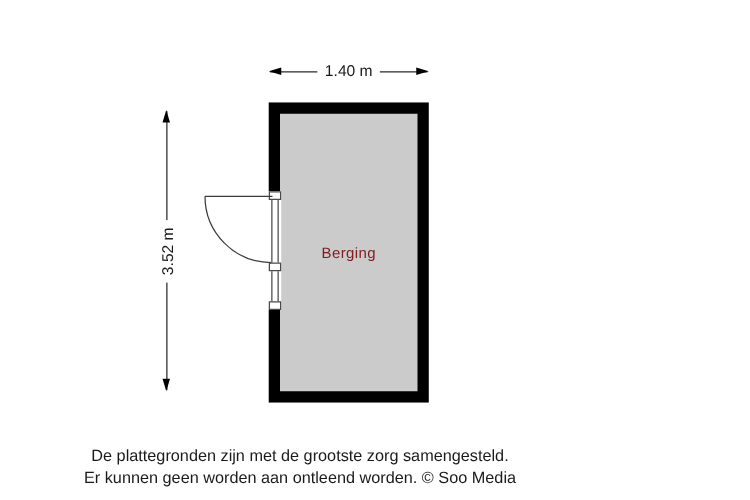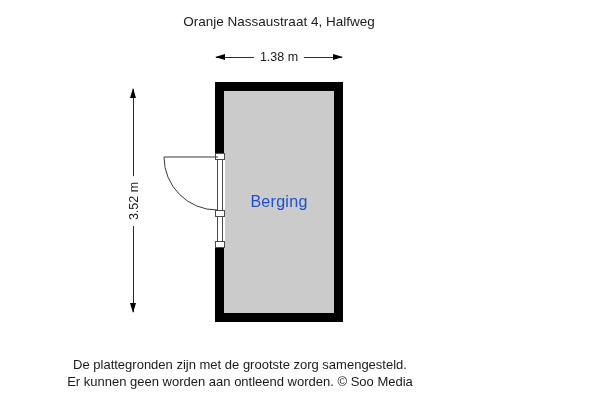--- a/index.html
+++ b/index.html
@@ -27,46 +27,45 @@
                   background:#ffffff; padding:0 6px; font-size:12.5px; color:#1a1a1a; white-space:nowrap; }
   .arr-n { position:absolute; top:0; left:4px; width:0; height:0;
            border-left:3.5px solid transparent; border-right:3.5px solid transparent; border-bottom:10px solid #000; }
   .arr-s { position:absolute; bottom:0; left:4px; width:0; height:0;
            border-left:3.5px solid transparent; border-right:3.5px solid transparent; border-top:10px solid #000; }
 
   
   .room { position:absolute; left:215px; top:82px; width:128px; height:240px;
           border:9px solid #000000; background:#cbcbcb;
           display:flex; align-items:center; justify-content:center; }
-  .room-label { font-size:16px; color:#1d4ed8; letter-spacing:0.3px; }
+  .room-label { font-size:12px; color:#7f1d1d; letter-spacing:0.3px; }
 
   
   .door-gap   { position:absolute; left:214px; top:153px; width:11px; height:95px; background:#ffffff; }
   .door-frame { position:absolute; left:217px; top:159px; width:6px; height:84px;
                 background:#ffffff; border:1px solid #4a4a4a; }
   .jamb { position:absolute; left:215px; width:10px; height:7px; background:#ffffff; border:1px solid #4a4a4a; }
   .jamb.top { top:153px; } .jamb.mid { top:210px; } .jamb.bot { top:241px; }
   .door-svg { position:absolute; left:160px; top:150px; width:70px; height:65px; }
 
   
   .footer { position:absolute; left:0; top:357px; width:480px; text-align:center;
             font-size:13px; line-height:16.5px; color:#1a1a1a; }
 </style>
 </head>
 <body>
 
 <div class="canvas">
 
-  <div class="title">Oranje Nassaustraat 4, Halfweg</div>
 
   <div class="dim-w">
     <div class="line"></div>
     <div class="arr-w"></div>
     <div class="arr-e"></div>
-    <span class="label">1.38 m</span>
+    <span class="label">1.40 m</span>
   </div>
 
   <div class="dim-h">
     <div class="line"></div>
     <div class="arr-n"></div>
     <div class="arr-s"></div>
     <span class="label">3.52 m</span>
   </div>
 
   <div class="room">

